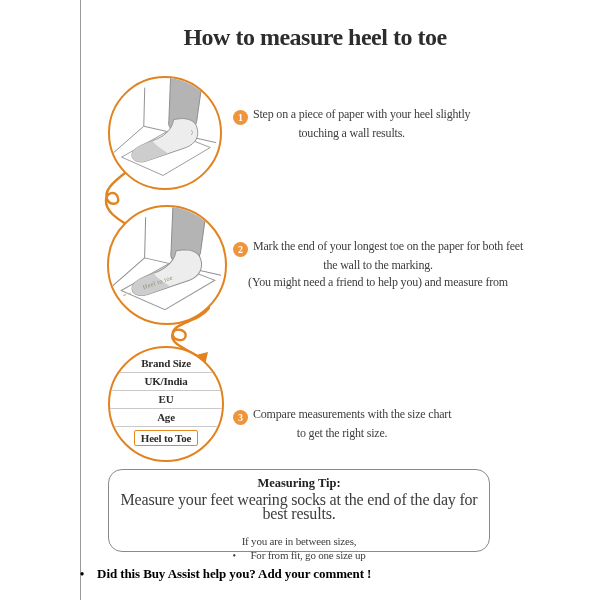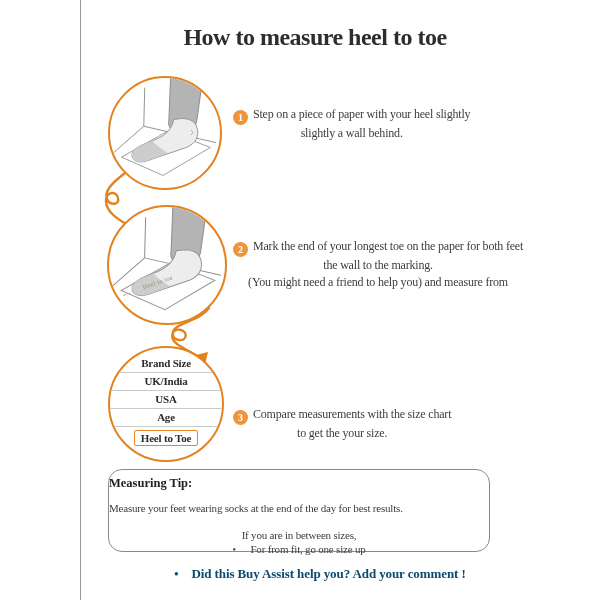--- a/index.html
+++ b/index.html
@@ -36,29 +36,29 @@
   .chart-row.last{border-bottom:none;margin-top:2px;height:18px;line-height:18px;}
   .hl-box{
     display:inline-block;border:1.6px solid #e8861f;border-radius:2px;
     padding:0 6px;line-height:14px;background:#fff;
   }
   .tip-box{
     position:absolute;left:108px;top:469px;width:382px;height:83px;
     border:1px solid #8a8a8a;border-radius:14px;box-sizing:border-box;
     padding-top:6px;background:#fff;
   }
-  .tip-title{font-size:12.5px;font-weight:700;color:#222;line-height:15px;}
-  .tip-sub{text-align:left;font-size:11px;letter-spacing:-0.2px;line-height:14px;margin-top:10px;color:#3d3d3d;}
+  .tip-title{text-align:center;font-size:12.5px;font-weight:700;color:#222;line-height:15px;}
+  .tip-sub{text-align:center;font-size:16px;letter-spacing:-0.2px;line-height:14px;margin-top:2px;color:#3d3d3d;}
   .tip-intro{text-align:center;font-size:11px;letter-spacing:-0.2px;line-height:13px;margin-top:14px;color:#3d3d3d;}
   .tip-bullets{width:fit-content;margin:1px auto 0;text-align:left;}
   .tip-bullet{font-size:11px;letter-spacing:-0.2px;line-height:13px;color:#3d3d3d;}
   .tip-bullet .dot{display:inline-block;width:18px;text-align:left;font-size:10px;}
   .footer{
-    position:absolute;left:80px;top:566px;width:480px;text-align:center;
-    font-size:13px;font-weight:700;color:#0c4a6e;letter-spacing:-0.1px;
+    position:absolute;left:80px;top:566px;width:480px;
+    font-size:13px;font-weight:700;color:#000000;letter-spacing:-0.1px;
   }
   .footer .f-dot{margin-right:13px;font-size:12px;}
 </style>
 </head>
 <body>
 
 <div class="page">
 
   <div class="left-divider"></div>
 
@@ -96,48 +96,48 @@
       <path d="M66,43 C64,55 55,61 44,65 C34,69 25,72 23,78 C21,85 29,89 38,86 L79,72 C89,68 93,60 90,51 C88,44 81,42 74,42 Z" fill="#ededed" stroke="#949494" stroke-width="1"></path>
       <path d="M44,65 C34,69 25,72 23,78 C21,85 29,89 38,86 L60,78 C55,74 48,71 44,65 Z" fill="#cdcdcd"></path>
       <text x="34" y="81" transform="rotate(-19 34 81)" font-size="6.3" fill="#8f8f75" letter-spacing="0.3">Heel to toe</text>
     </svg>
   </div>
 
   <div class="circle c3">
     <div class="chart">
       <div class="chart-row">Brand Size</div>
       <div class="chart-row">UK/India</div>
-      <div class="chart-row">USA</div>
+      <div class="chart-row">EU</div>
       <div class="chart-row">Age</div>
       <div class="chart-row last">
         <span class="hl-box">Heel to Toe</span>
       </div>
     </div>
   </div>
 
   <div class="step-text" style="left:233px;top:106px;">
     <div class="step-line">
       <span class="badge">1</span><span>Step on a piece of paper with your heel slightly</span>
     </div>
-    <div class="step-line">slightly a wall behind.</div>
+    <div class="step-line">touching a wall results.</div>
   </div>
 
   <div class="step-text" style="left:233px;top:238px;">
     <div class="step-line">
       <span class="badge">2</span><span>Mark the end of your longest toe on the paper for both feet</span>
     </div>
     <div class="step-line">the wall to the marking.</div>
     <div class="step-line">(You might need a friend to help you) and measure from</div>
   </div>
 
   <div class="step-text" style="left:233px;top:378px;margin-top:28px;">
     <div class="step-line">
       <span class="badge">3</span><span>Compare measurements with the size chart</span>
     </div>
-    <div class="step-line">to get the your size.</div>
+    <div class="step-line">to get the right size.</div>
   </div>
 
   <div class="tip-box">
     <div class="tip-title">Measuring Tip:</div>
     <div class="tip-sub">Measure your feet wearing socks at the end of the day for best results.</div>
     <div class="tip-intro">If you are in between sizes,</div>
     <div class="tip-bullets">
       <div class="tip-bullet">
         <span class="dot">•</span><span>For from fit, go one size up</span>
       </div>

